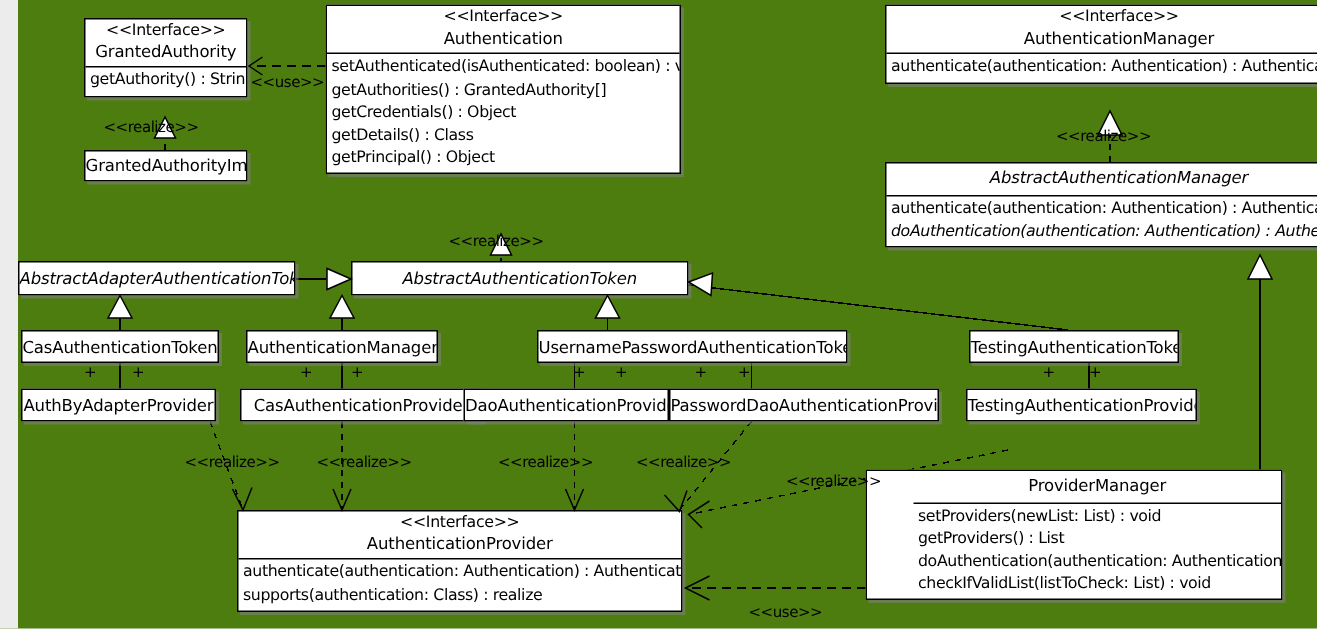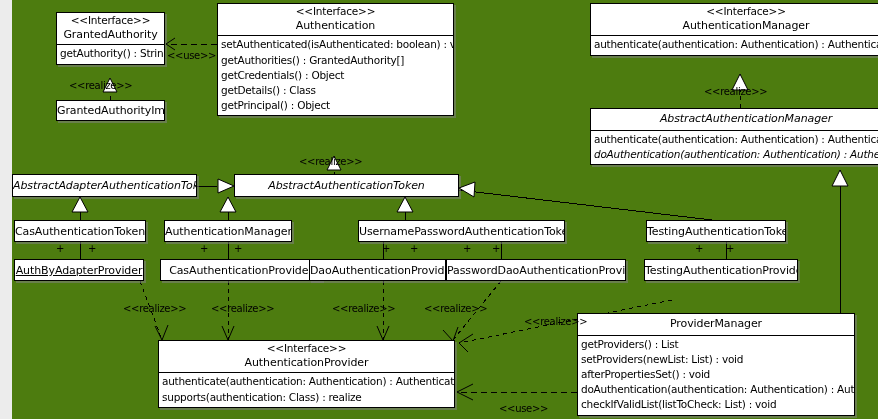--- a/index.html
+++ b/index.html
@@ -211,21 +211,21 @@
   <div class="uml-simple abstract" style="left:222px; top:174px; width:225px; height:23px; line-height:22px;">AbstractAuthenticationToken</div>
 
   <div class="uml-simple" style="left:2px; top:220px; width:132px; height:22px; line-height:21px;">CasAuthenticationToken</div>
 
   <div class="uml-simple" style="left:152px; top:220px; width:128px; height:22px; line-height:21px;">AuthenticationManager</div>
 
   <div class="uml-simple" style="left:346px; top:220px; width:207px; height:22px; line-height:21px;">UsernamePasswordAuthenticationToken</div>
 
   <div class="uml-simple" style="left:634px; top:220px; width:140px; height:22px; line-height:21px;">TestingAuthenticationToken</div>
 
-  <div class="uml-simple" style="left:2px; top:259px; width:130px; height:22px; line-height:21px;text-decoration:underline;">AuthByAdapterProvider</div>
+  <div class="uml-simple" style="left:2px; top:259px; width:130px; height:22px; line-height:21px;">AuthByAdapterProvider</div>
 
   <div class="uml-simple" style="left:148px; top:259px; width:162px; height:22px; line-height:21px;">CasAuthenticationProvider</div>
 
   <div class="uml-simple" style="left:297px; top:259px; width:137px; height:22px; line-height:21px;">DaoAuthenticationProvider</div>
 
   <div class="uml-simple" style="left:434px; top:259px; width:180px; height:22px; line-height:21px;">PasswordDaoAuthenticationProvider</div>
 
   <div class="uml-simple" style="left:632px; top:259px; width:154px; height:22px; line-height:21px;">TestingAuthenticationProvider</div>
 
   <div class="uml-box" style="left:146px; top:340px; width:297px;">
@@ -233,29 +233,28 @@
       <div class="uml-stereotype">&lt;&lt;Interface&gt;&gt;</div>
       <div class="uml-name">AuthenticationProvider</div>
     </div>
     <div class="uml-sep"></div>
     <div class="uml-members">
       <div class="m">authenticate(authentication: Authentication) : Authentication</div>
       <div class="m">supports(authentication: Class) : realize</div>
     </div>
   </div>
 
-  <div class="uml-box" style="left:565px; top:313px; width:278px;">
+  <div class="uml-box" style="left:565px; top:313px; width:278px;padding-left:31px;">
     <div class="uml-head" style="padding-top:3px; padding-bottom:3px;">
       <div class="uml-name">ProviderManager</div>
     </div>
     <div class="uml-sep"></div>
     <div class="uml-members">
+      <div class="m">setProviders(newList: List) : void</div>
       <div class="m">getProviders() : List</div>
-      <div class="m">setProviders(newList: List) : void</div>
-      <div class="m">afterPropertiesSet() : void</div>
       <div class="m">doAuthentication(authentication: Authentication) : Authentication</div>
       <div class="m">checkIfValidList(listToCheck: List) : void</div>
     </div>
   </div>
 
   <svg id="wires-top" viewBox="0 0 878 419" xmlns="http://www.w3.org/2000/svg">
     <g stroke="#000" fill="none" stroke-width="1">
 
       <path d="M163,38 L154,44 L163,50"></path>
 

